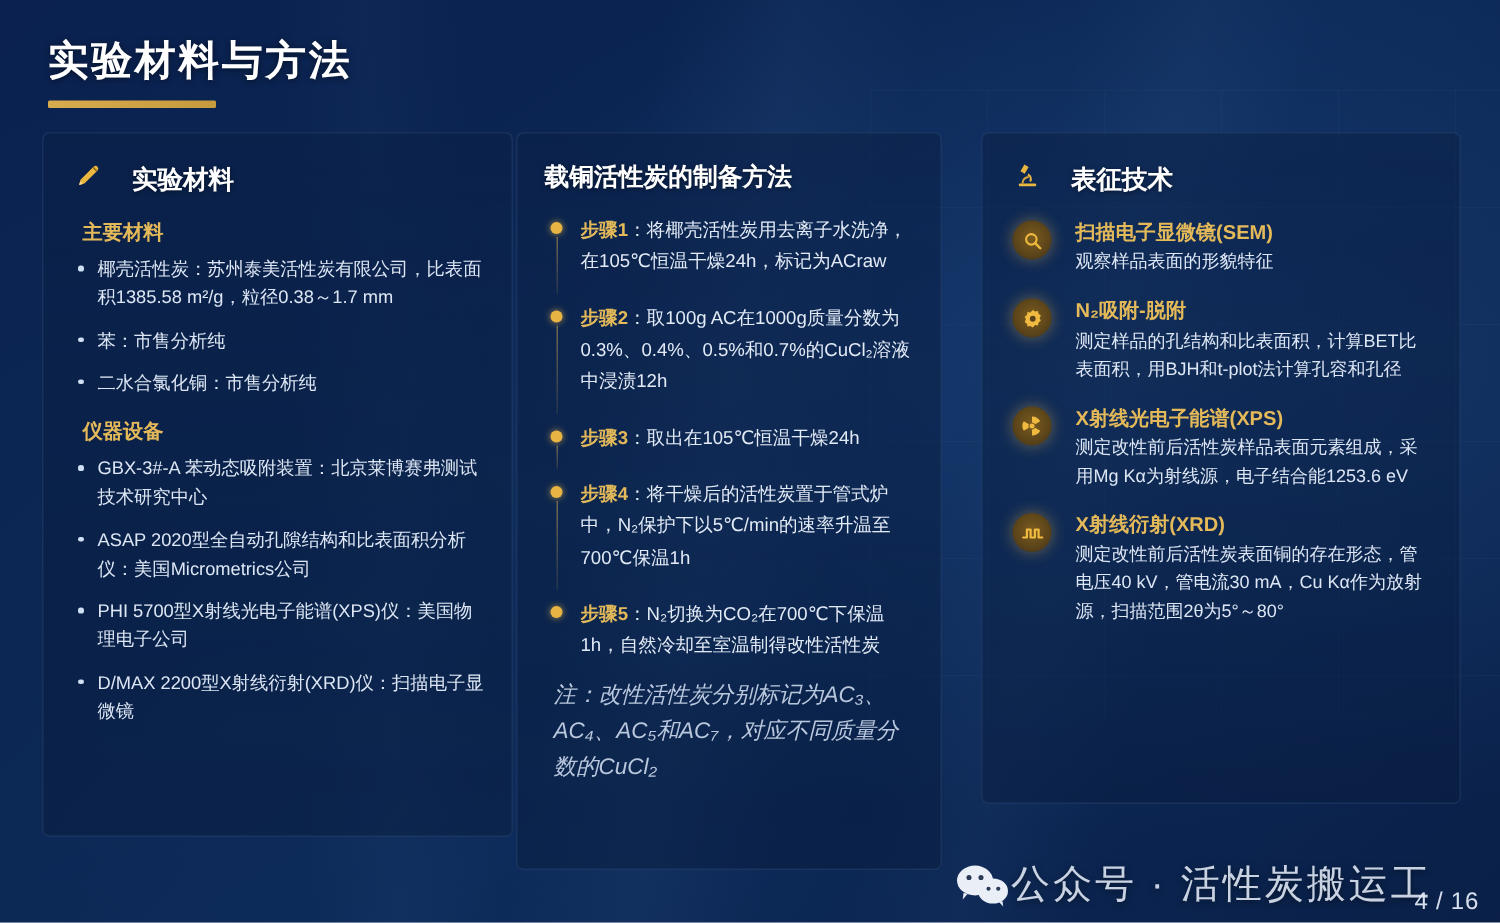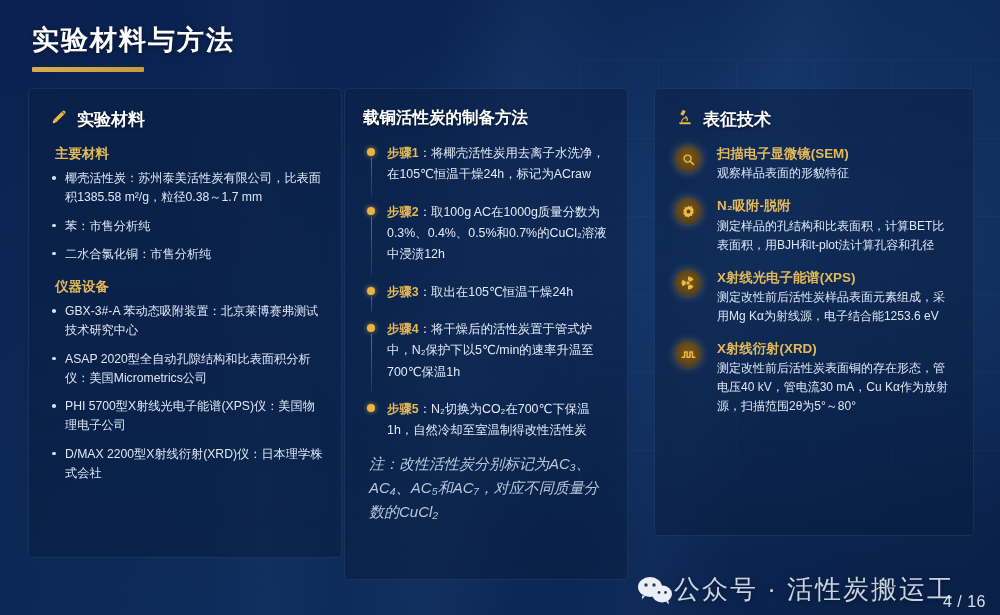--- a/index.html
+++ b/index.html
@@ -53,21 +53,21 @@
     position: absolute;
     background: linear-gradient(180deg, rgba(10,32,70,0.55) 0%, rgba(8,26,58,0.45) 100%);
     border: 1px solid rgba(120,165,225,0.13);
     border-radius: 5px;
   }
   #panel-materials   { left: 28px;  top: 88px;  width: 314px; height: 470px; }
   #panel-preparation { left: 344px; top: 88px;  width: 284px; height: 492px; }
   #panel-characterization { left: 654px; top: 88px; width: 320px; height: 448px; }
 
   .panel-head {
-    display: flex; align-items: center; gap: 8px;
+    display: flex; align-items: center; gap: 19px;
     padding: 18px 0 0 20px;
   }
   .panel-head-title {
     font-size: 17px; font-weight: bold; color: #ffffff;
     text-shadow: 0 1px 3px rgba(0,0,0,0.5);
   }
   #panel-preparation .panel-head { padding-left: 18px; }
   #panel-preparation .panel-head-title { font-size: 16.5px; }
 
   .panel-body { padding: 0 18px 0 20px; }
@@ -193,21 +193,21 @@
     <ul class="bullets">
       <li>椰壳活性炭：苏州泰美活性炭有限公司，比表面积1385.58 m²/g，粒径0.38～1.7 mm</li>
       <li>苯：市售分析纯</li>
       <li>二水合氯化铜：市售分析纯</li>
     </ul>
     <div class="subhead">仪器设备</div>
     <ul class="bullets">
       <li>GBX-3#-A 苯动态吸附装置：北京莱博赛弗测试技术研究中心</li>
       <li>ASAP 2020型全自动孔隙结构和比表面积分析仪：美国Micrometrics公司</li>
       <li>PHI 5700型X射线光电子能谱(XPS)仪：美国物理电子公司</li>
-      <li>D/MAX 2200型X射线衍射(XRD)仪：日本理学株式会社</li>
+      <li>D/MAX 2200型X射线衍射(XRD)仪：扫描电子显微镜</li>
     </ul>
   </div>
 </div>
 
 <div class="panel" id="panel-preparation">
   <div class="panel-head">
     <span class="panel-head-title">载铜活性炭的制备方法</span>
   </div>
   <div class="panel-body">
     <div class="steps">

